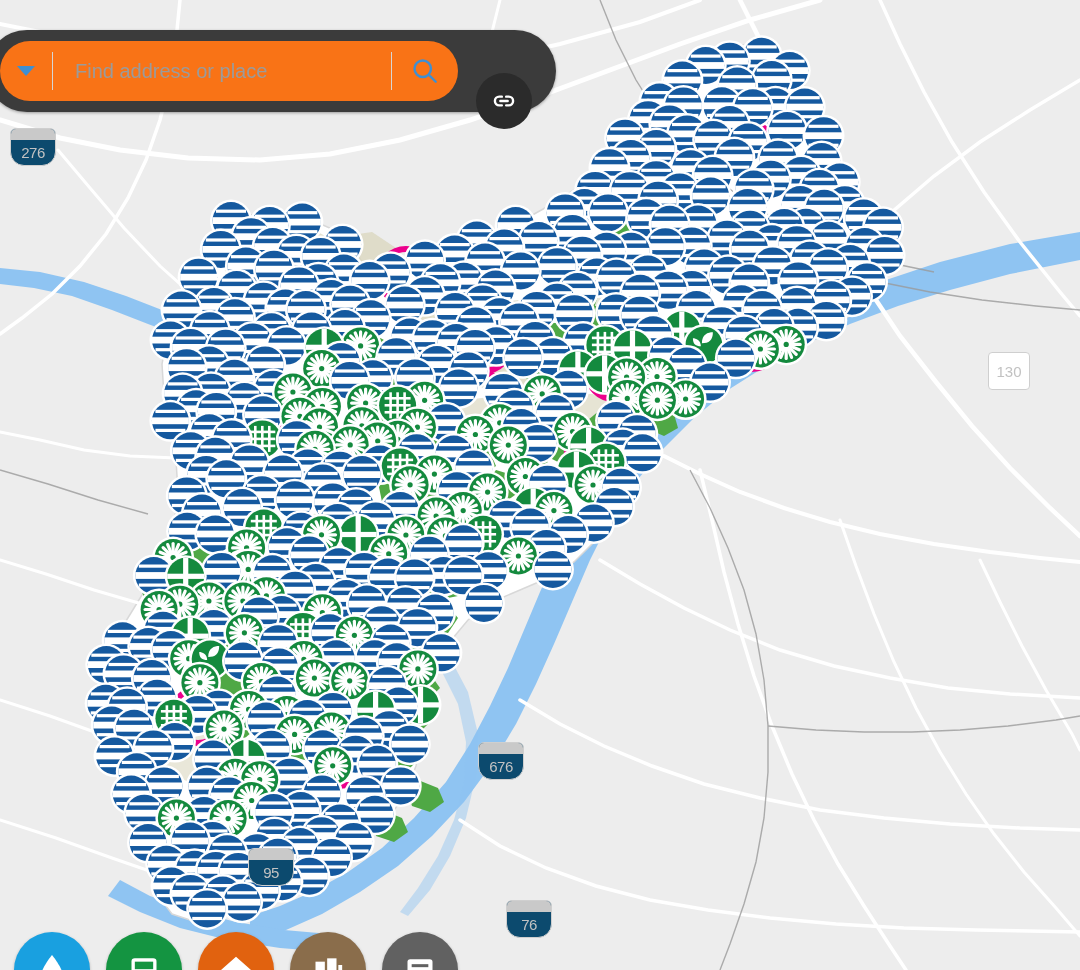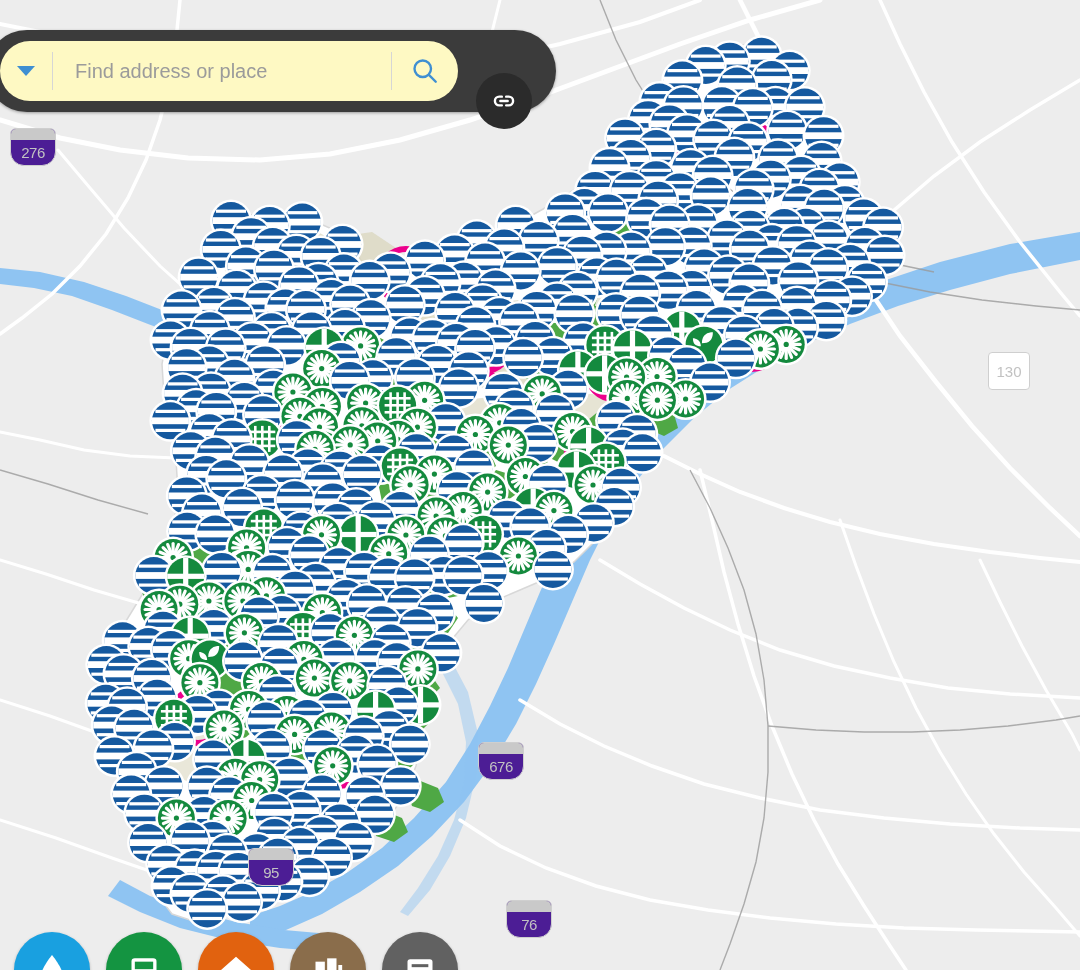--- a/index.html
+++ b/index.html
@@ -43,21 +43,21 @@
     align-items: center;
     z-index: 40;
   }
 
   #search-box {
     position: absolute;
     left: 14px;
     top: 11px;
     width: 458px;
     height: 60px;
-    background: #fef9c3;
+    background: #f97316;
     border-radius: 30px;
     display: flex;
     align-items: center;
   }
 
   #source-dropdown {
     width: 52px;
     height: 60px;
     display: flex;
     align-items: center;
@@ -137,21 +137,21 @@
   }
 
   
   .shield {
     position: absolute;
     z-index: 5;
     pointer-events: none;
   }
   .shield-i {
     width: 44px; height: 36px;
-    background: #4c1d95;
+    background: #0c4a6e;
     border: 1.5px solid #cfcfcf;
     border-radius: 6px 6px 14px 14px;
     position: relative;
     display: flex; align-items: flex-end; justify-content: center;
     overflow: hidden;
   }
   .shield-i::before {
     content:"";
     position:absolute; top:0; left:0; right:0;
     height: 11px; background: #c9c9c9;

